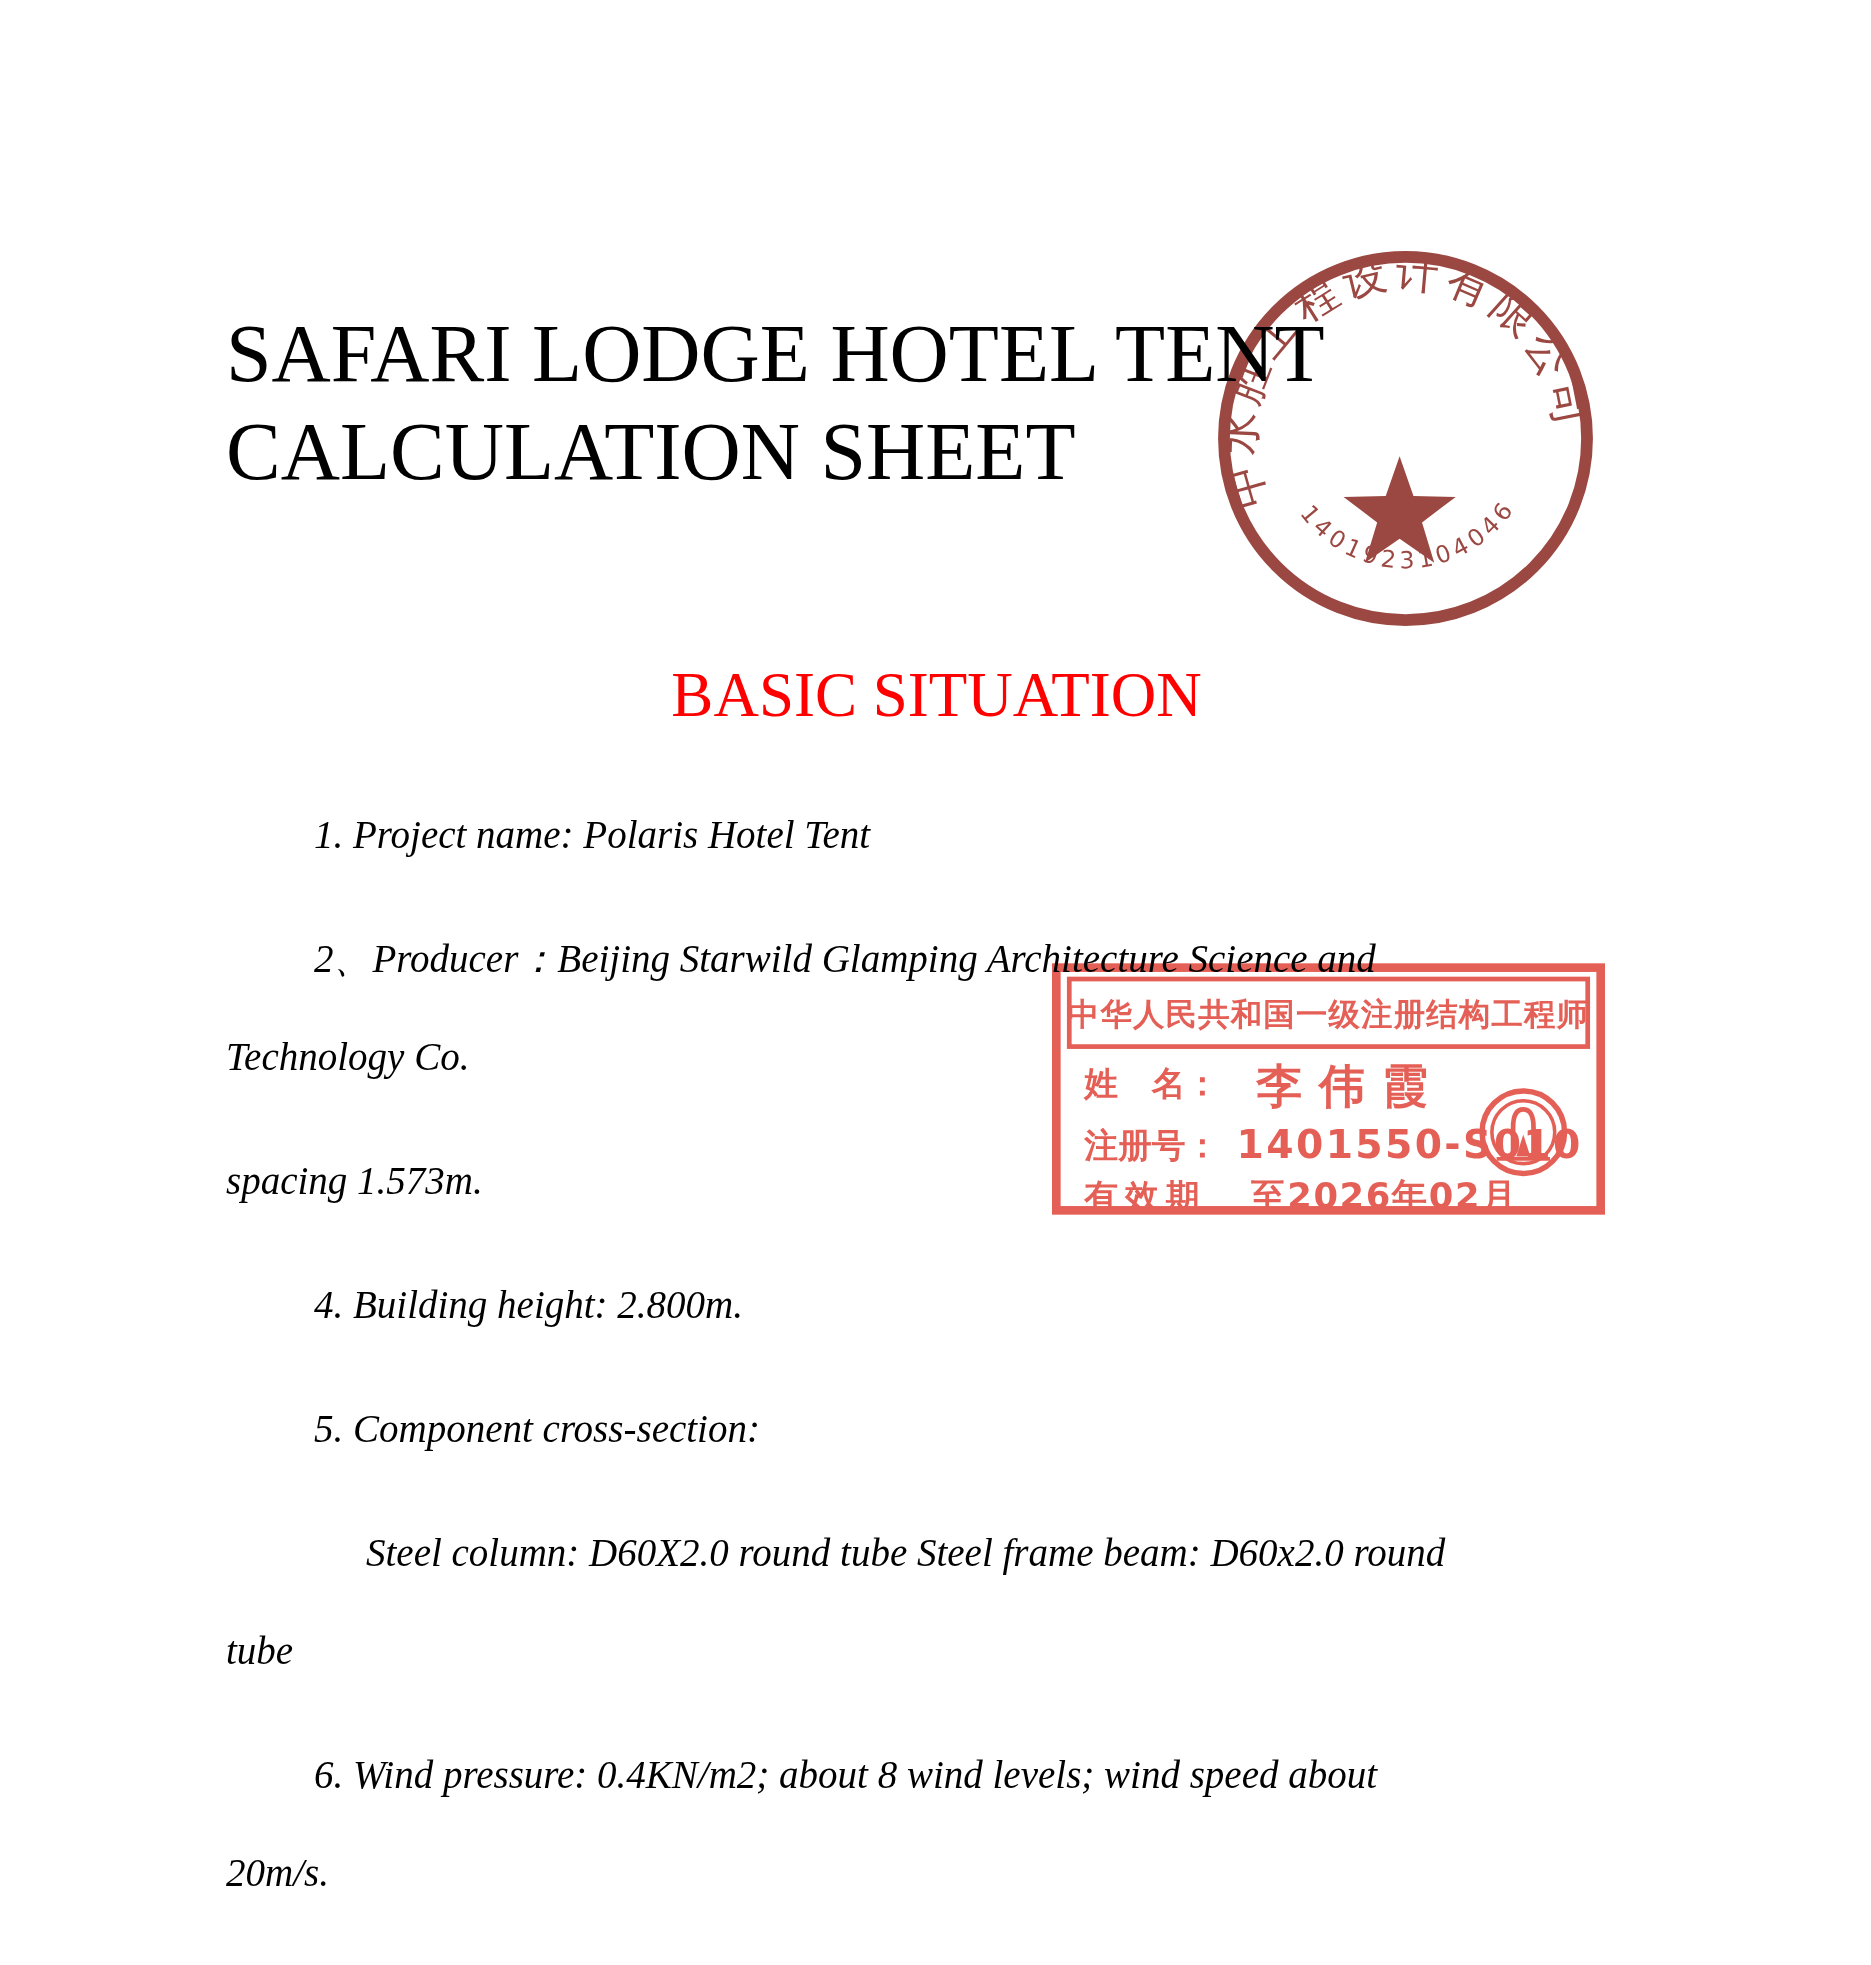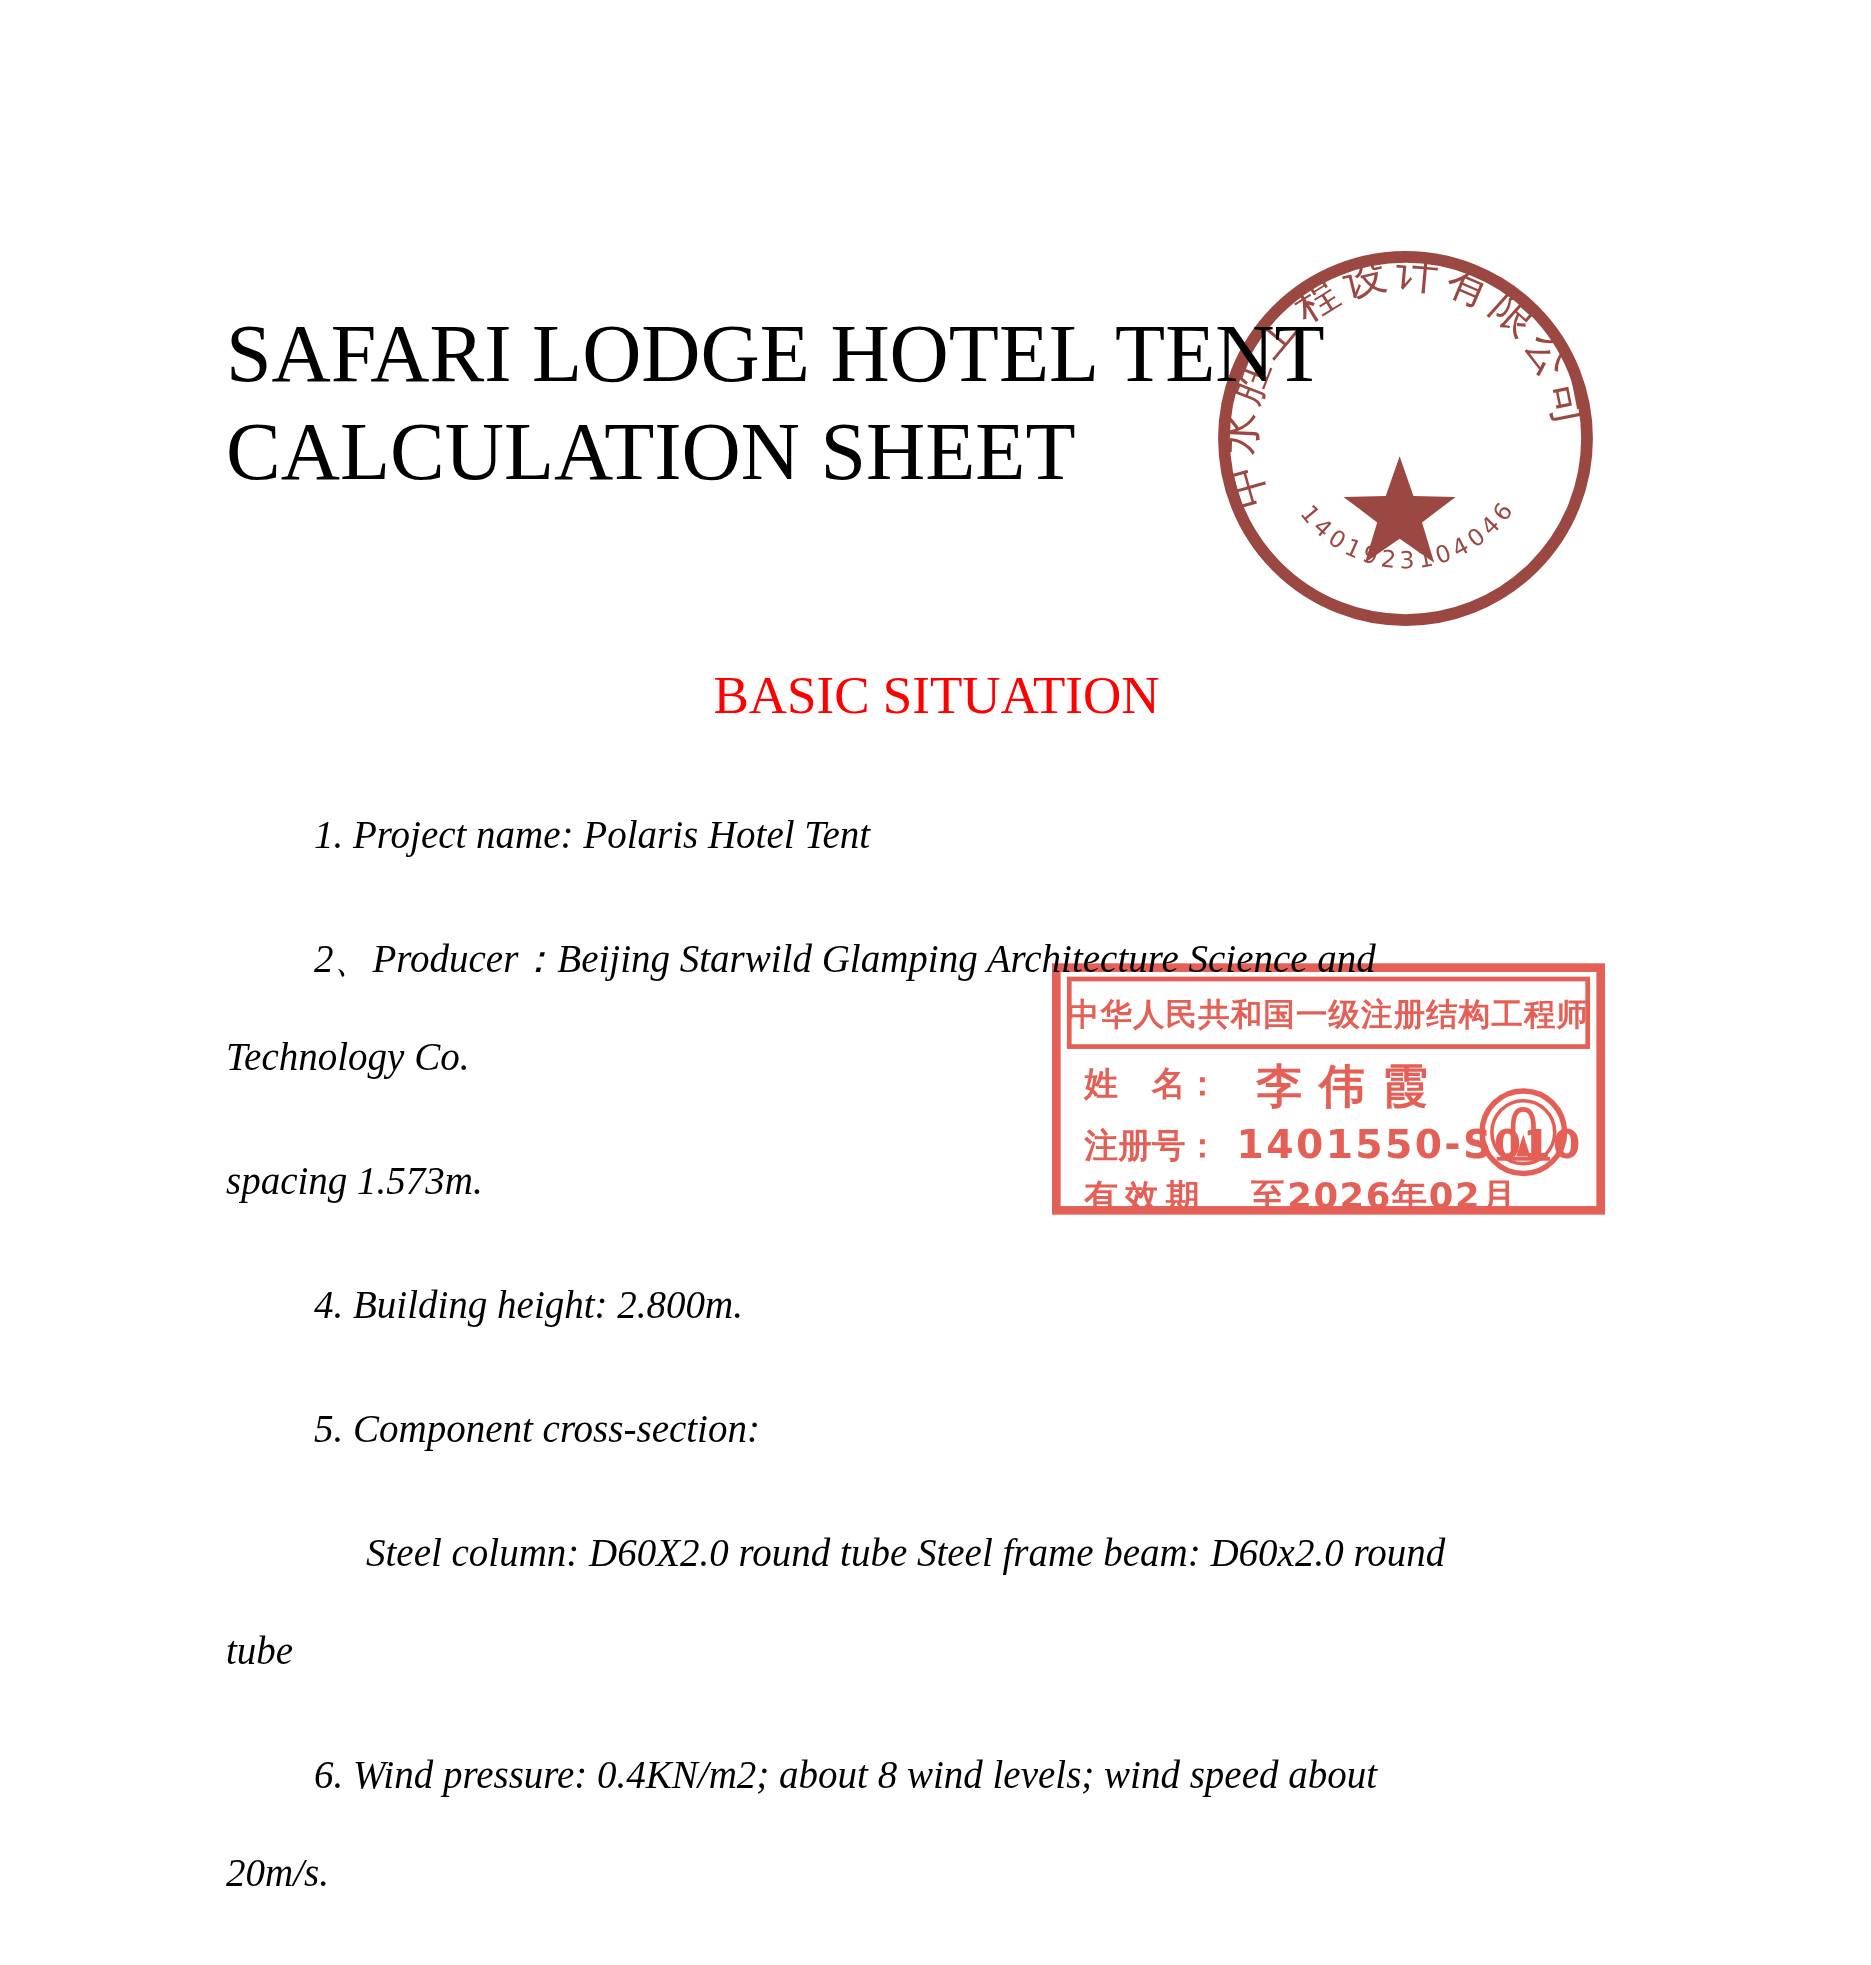--- a/index.html
+++ b/index.html
@@ -17,21 +17,21 @@
     padding:305px 225px 0 226px;
   }
   .title-line{
     font-size:82px;
     line-height:98px;
     text-align:left;
     white-space:nowrap;
     font-weight:400;
   }
   .heading{
-    font-size:53px;
+    font-size:63px;
     line-height:98px;
     margin-top:145px;
     text-align:center;
     white-space:nowrap;
     font-weight:400;
   }
   .body-text{margin-top:42px;}
   .para{margin:0 0 26px 0;}
   .ln{
     font-size:39px;

